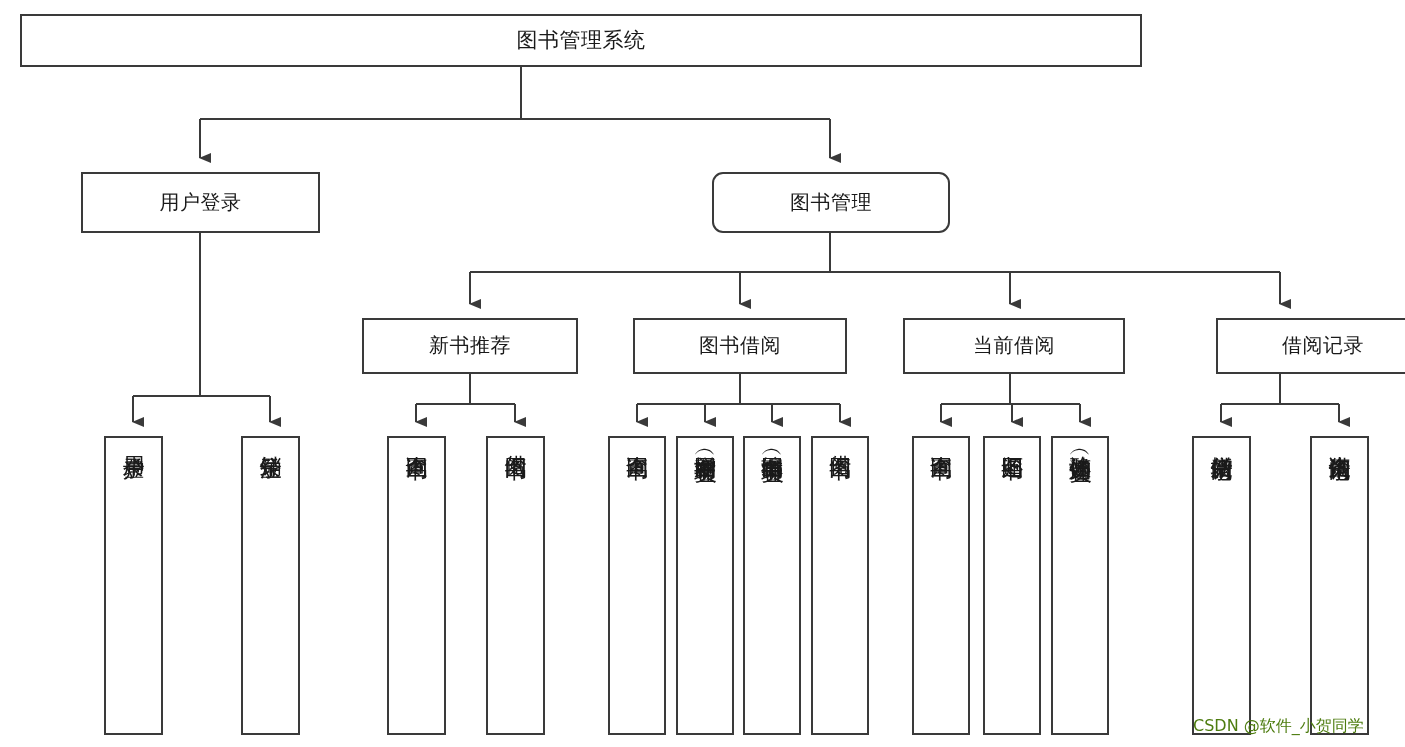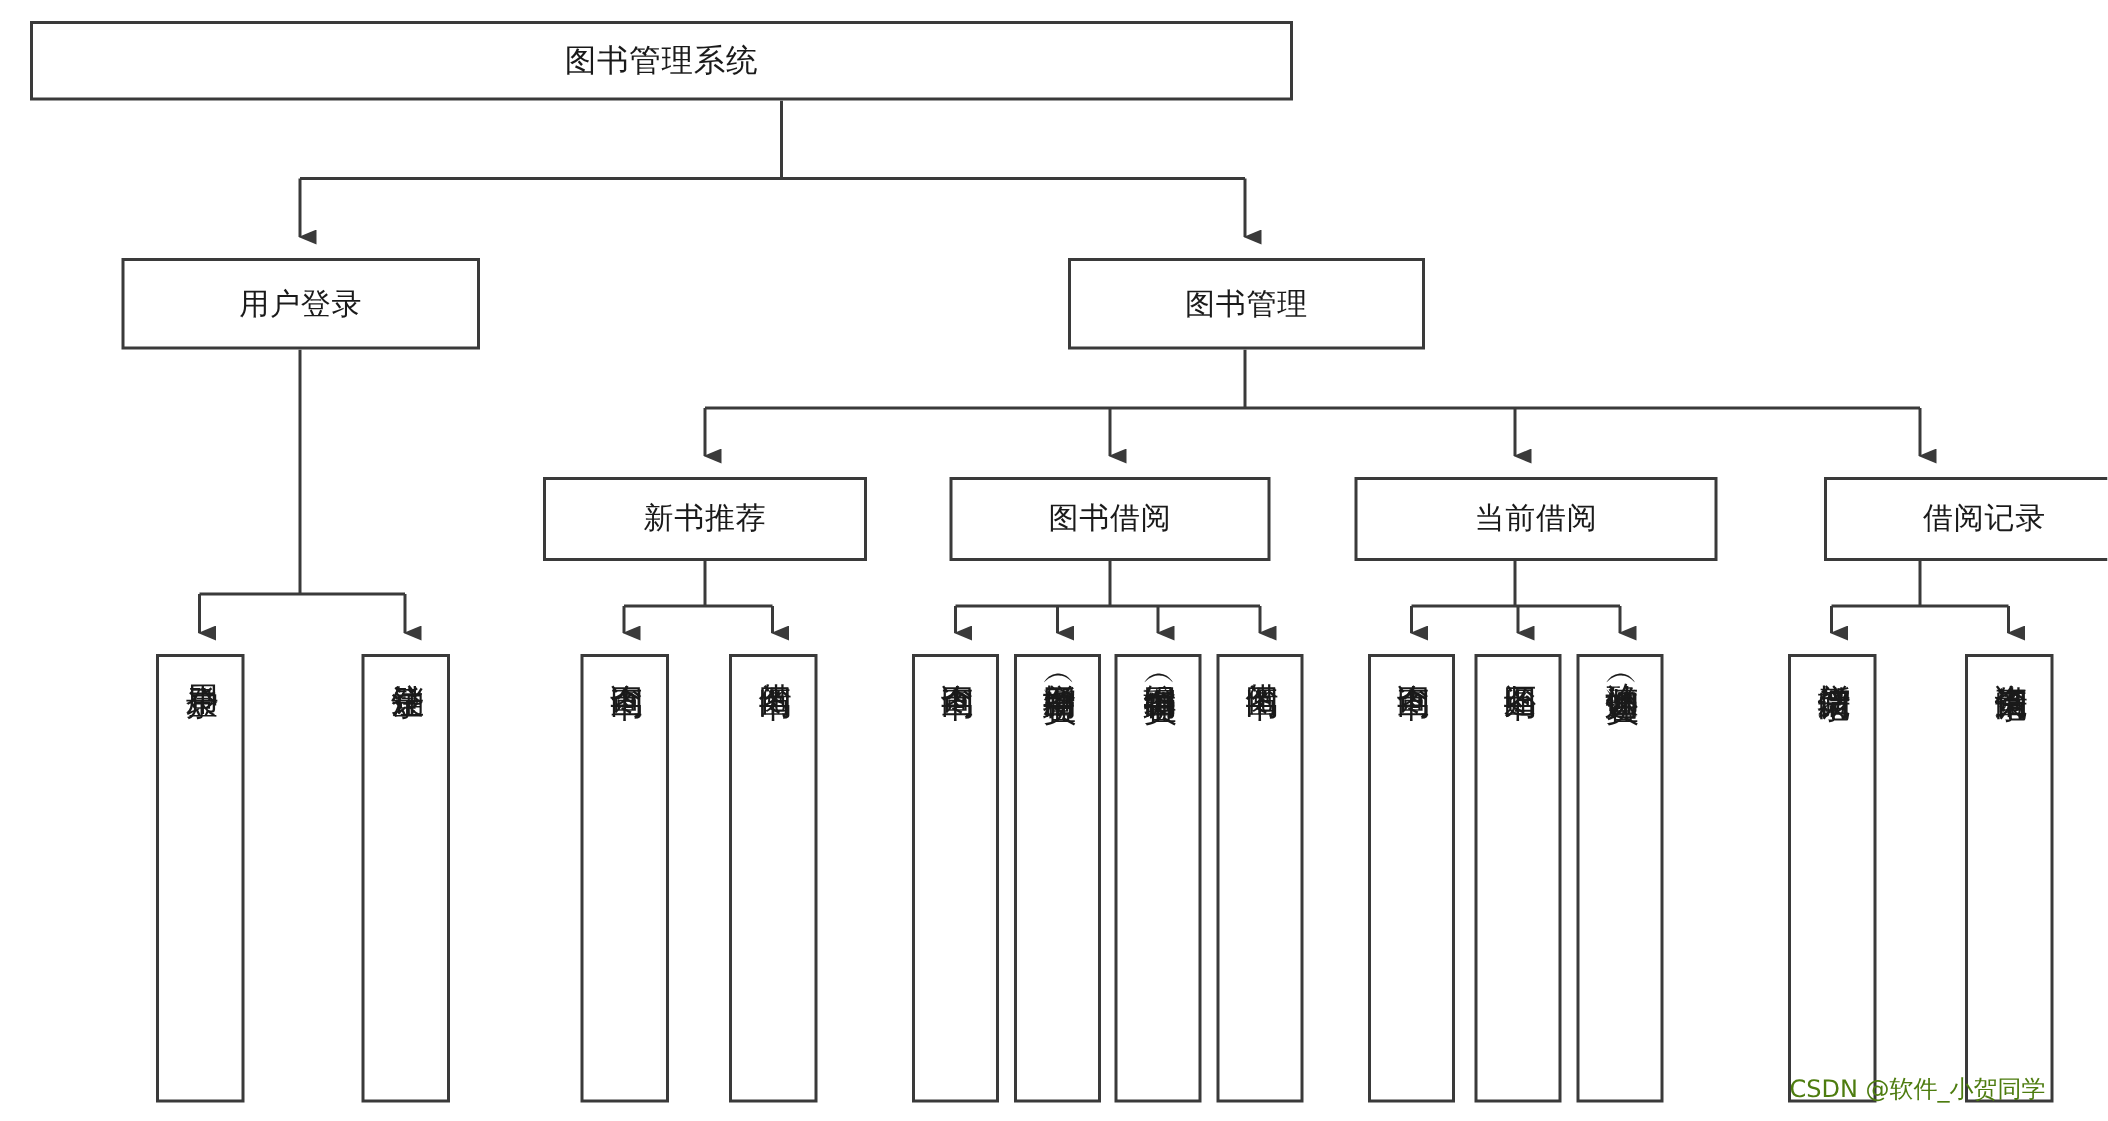--- a/index.html
+++ b/index.html
@@ -117,38 +117,38 @@
       <path d="M 1012 404 L 1012 422" marker-end="url(#arrowhead)"></path>
       <path d="M 1080 404 L 1080 422" marker-end="url(#arrowhead)"></path>
 
       <path d="M 1280 374 L 1280 404"></path>
       <path d="M 1221 404 L 1339 404"></path>
       <path d="M 1221 404 L 1221 422" marker-end="url(#arrowhead)"></path>
       <path d="M 1339 404 L 1339 422" marker-end="url(#arrowhead)"></path>
     </g>
   </svg>
 
-  <div class="node-box lvl0" style="left:20px; top:14px; width:842px; height:53px;">
+  <div class="node-box lvl0" style="left:20px; top:14px; width:1122px; height:53px;">
     <span class="node-label">图书管理系统</span>
   </div>
 
   <div class="node-box lvl1" style="left:81px; top:172px; width:239px; height:61px;">
     <span class="node-label">用户登录</span>
   </div>
-  <div class="node-box lvl1" style="left:712px; top:172px; width:238px; height:61px;">
+  <div class="node-box lvl1" style="left:712px; top:172px; width:238px; height:61px;border-radius:11px;">
     <span class="node-label">图书管理</span>
   </div>
 
   <div class="node-box lvl2" style="left:362px; top:318px; width:216px; height:56px;">
     <span class="node-label">新书推荐</span>
   </div>
   <div class="node-box lvl2" style="left:633px; top:318px; width:214px; height:56px;justify-content:center;">
     <span class="node-label">图书借阅</span>
   </div>
-  <div class="node-box lvl2" style="left:903px; top:318px; width:242px; height:56px;">
+  <div class="node-box lvl2" style="left:903px; top:318px; width:222px; height:56px;">
     <span class="node-label">当前借阅</span>
   </div>
   <div class="node-box lvl2" style="left:1216px; top:318px; width:214px; height:56px;">
     <span class="node-label">借阅记录</span>
   </div>
 
   <div class="node-box leaf" style="left:104px; top:436px; width:59px; height:299px;">
     <span class="node-label">用户登录</span>
   </div>
   <div class="node-box leaf" style="left:241px; top:436px; width:59px; height:299px;">

